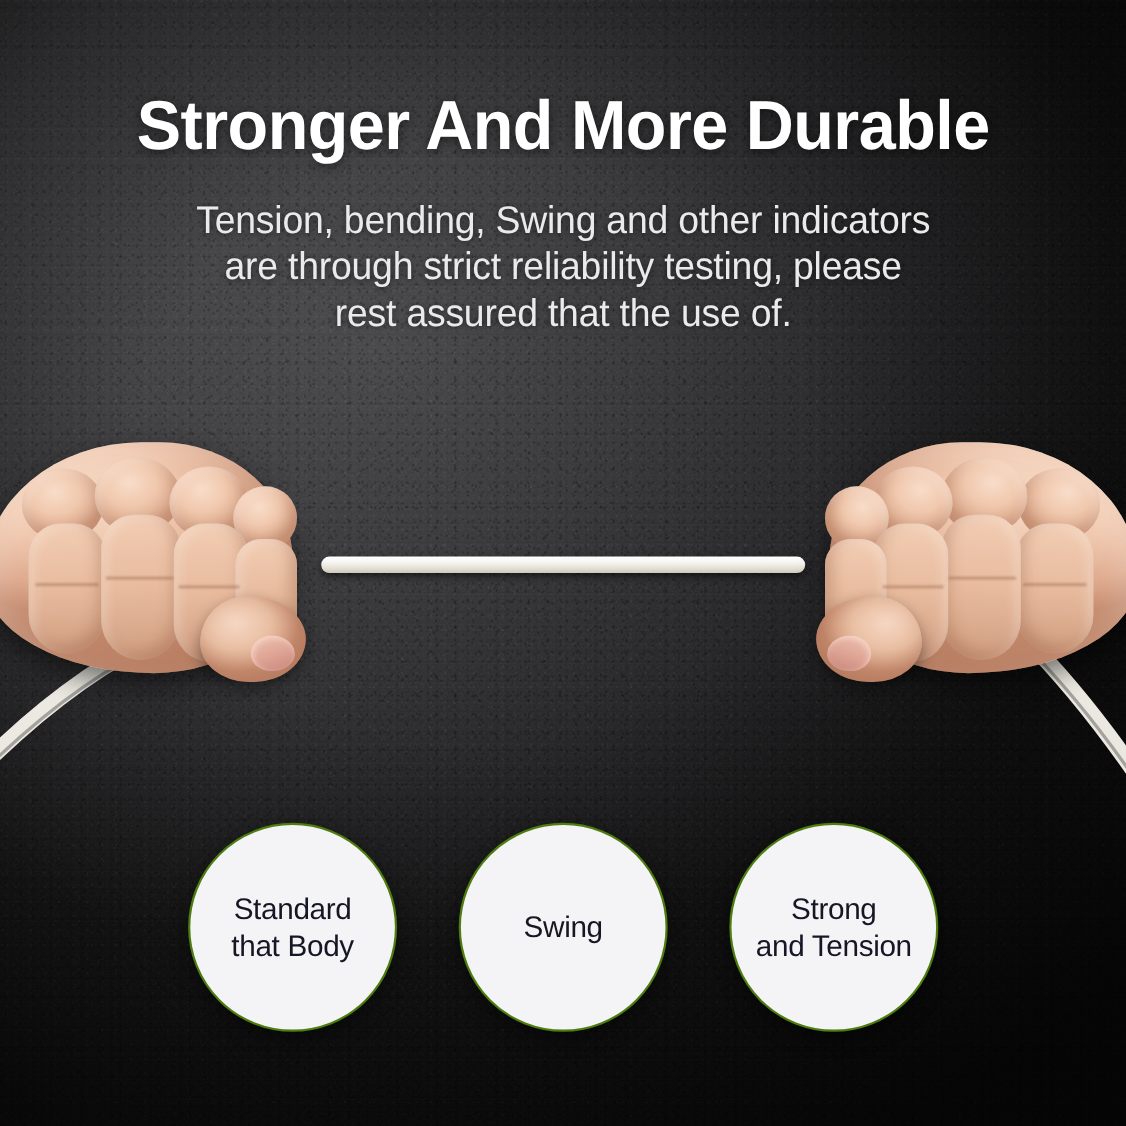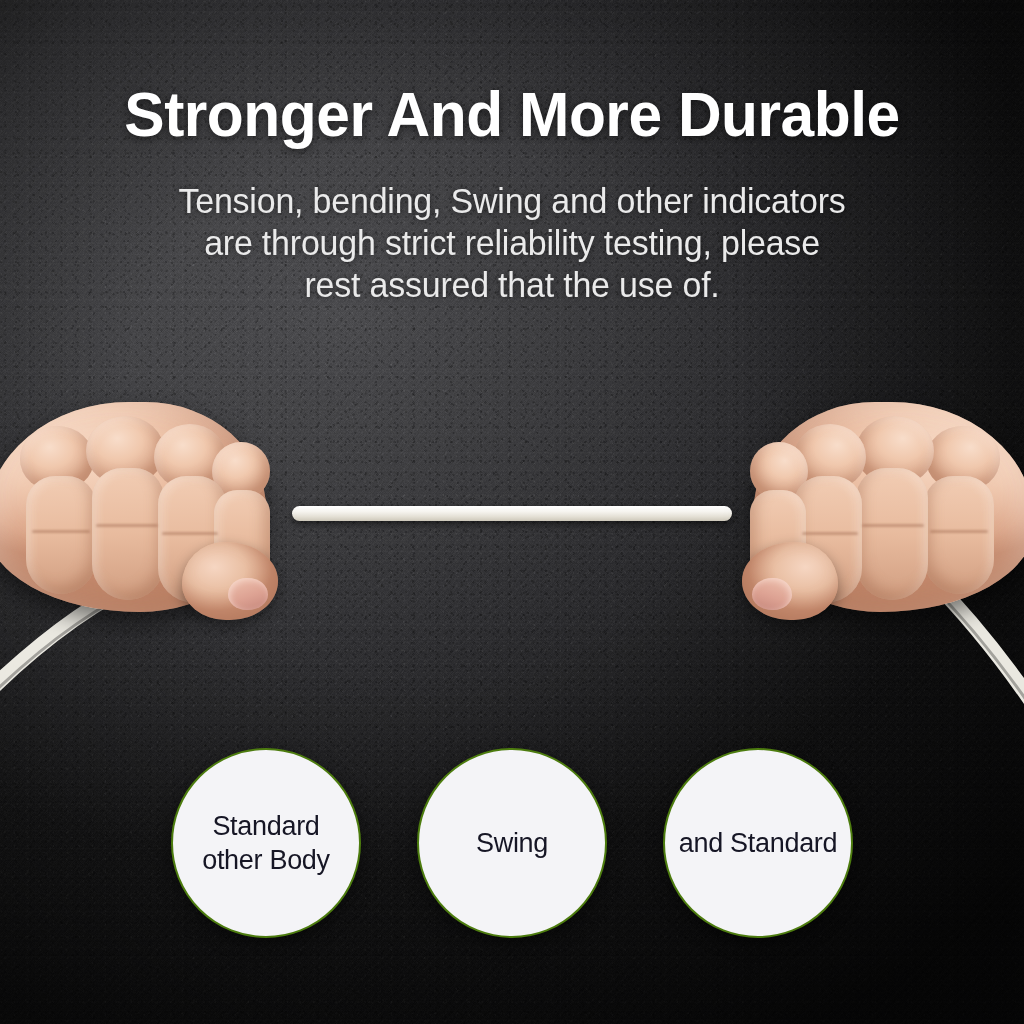--- a/index.html
+++ b/index.html
@@ -265,28 +265,29 @@
           <div class="nail"></div>
         </div>
       </div>
     </div>
   </div>
 
   <div class="badges">
     <div class="badge">
       <div class="badge-text">
         <span>Standard</span>
-        <span>other Body</span>
+        <span>that Body</span>
       </div>
     </div>
     <div class="badge">
       <div class="badge-text">
         <span>Swing</span>
       </div>
     </div>
     <div class="badge">
       <div class="badge-text">
-        <span>and Standard</span>
+        <span>Strong</span>
+        <span>and Tension</span>
       </div>
     </div>
   </div>
 
 </div>
 
 </body></html>

